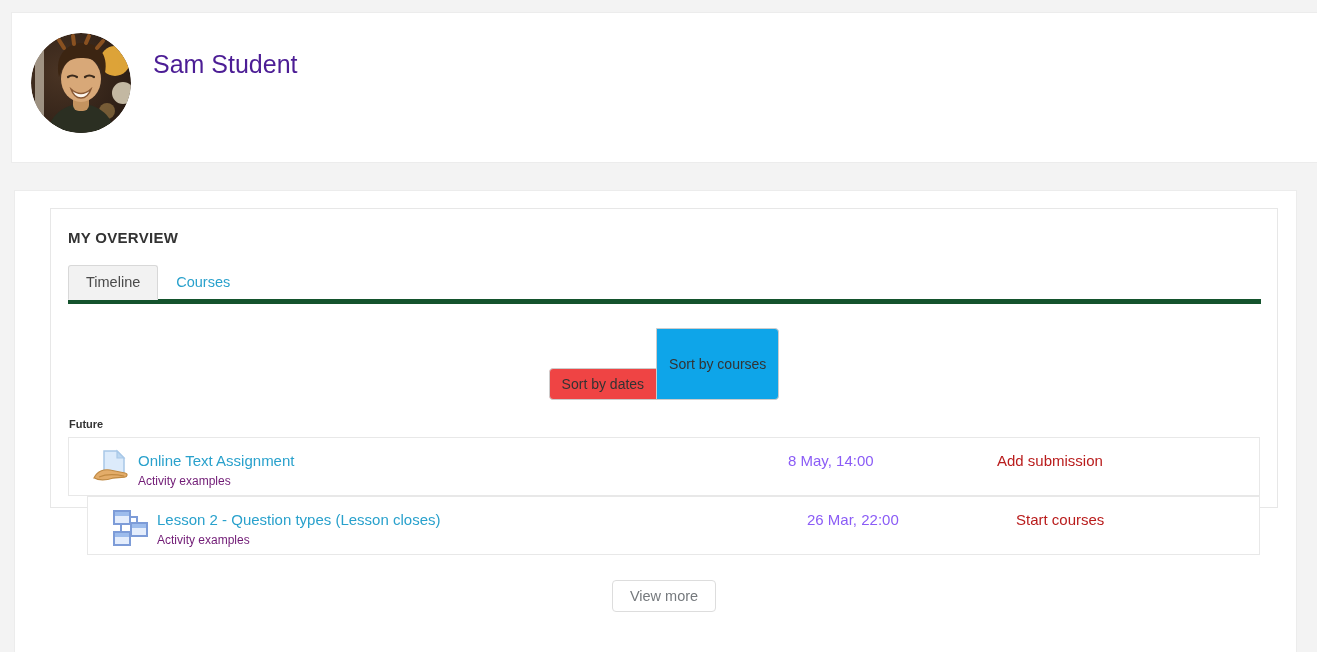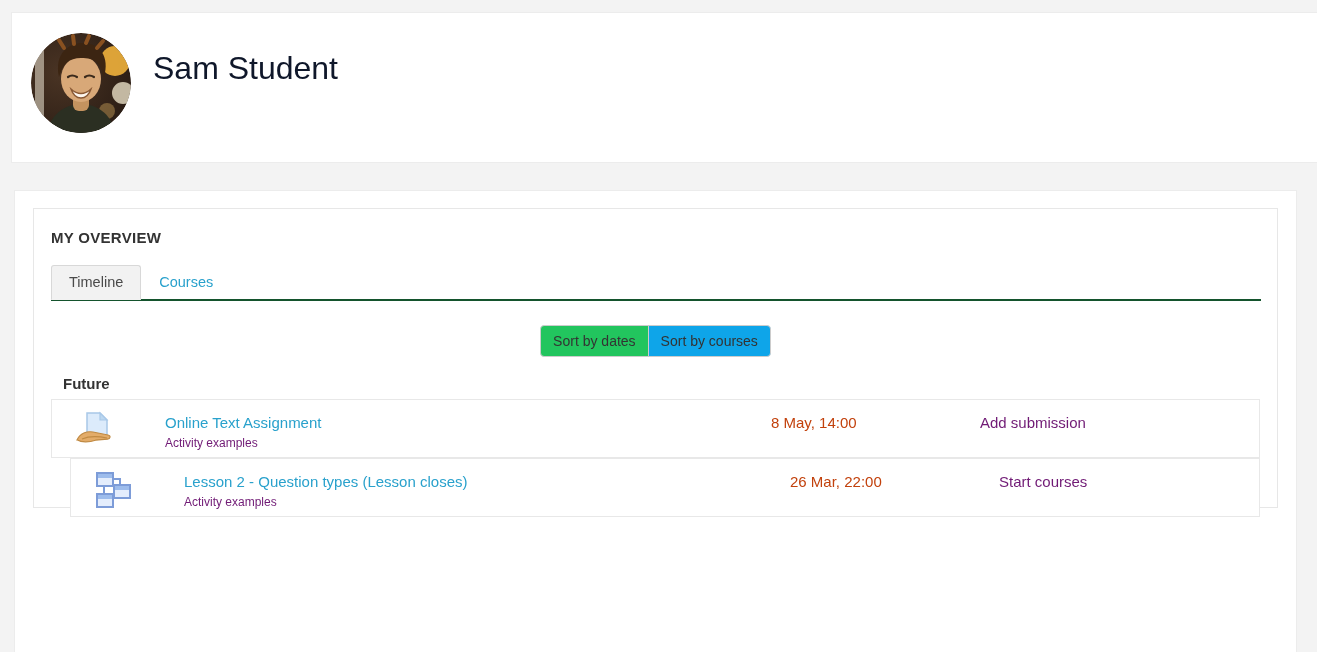--- a/index.html
+++ b/index.html
@@ -22,53 +22,53 @@
     align-items: flex-start;
     padding: 20px 0 0 19px;
   }
   .avatar {
     width: 100px; height: 100px;
     border-radius: 50%;
     overflow: hidden;
     flex: 0 0 auto;
   }
   .user-name {
-    font-size: 32px;
+    font-size: 25px;
     font-weight: 400;
-    color: #0f172a;
+    color: #4c1d95;
     margin: 18px 0 0 22px;
     line-height: 1.1;
   }
 
   
   .main-card {
     position: absolute;
     left: 14px; top: 190px; width: 1283px; bottom: -4px;
     background: #fff;
     border: 1px solid #ececec;
   }
   .overview-panel {
     position: absolute;
-    left: 18px; right: 18px; top: 17px; height: 300px;
+    left: 35px; right: 18px; top: 17px; height: 300px;
     border: 1px solid #e7e7e7;
     background: #fff;
   }
   .overview-title {
     margin: 20px 0 0 17px;
     font-size: 15px;
     font-weight: bold;
     color: #333;
     letter-spacing: .3px;
   }
 
   
   .tabs {
     display: flex;
     margin: 19px 16px 0 17px;
-    border-bottom: 2px solid #14532d;
+    border-bottom: 5px solid #14532d;
   }
   .tab {
     font-size: 14.5px;
     padding: 8px 17px 9px;
     cursor: pointer;
     margin-bottom: -1px;
   }
   .tab.active {
     background: #f2f2f2;
     border: 1px solid #d8d8d8;
@@ -88,76 +88,75 @@
   }
   .sort-btn {
     font-size: 14px;
     color: #333;
     background: #0ea5e9;
     border: 1px solid #ccc;
     padding: 7px 12px;
     cursor: pointer;
     line-height: 1.15;
   }
-  .sort-btn.active { background: #22c55e; }
+  .sort-btn.active { background: #ef4444; margin-top: 40px; }
   .sort-btn:first-child { border-radius: 4px 0 0 4px; }
   .sort-btn:last-child  { border-radius: 0 4px 4px 0; margin-left: -1px; }
 
   .section-heading {
-    margin: 18px 0 7px 12px;
-    font-size: 15px;
+    margin: 18px 0 7px 1px;
+    font-size: 11px;
     font-weight: bold;
     color: #333;
   }
 
   .event-row {
     border: 1px solid #e8e8e8;
     height: 59px;
     display: flex;
     align-items: flex-start;
     padding: 12px 0 0 22px;
     background: #fff;
   }
   .event-row + .event-row { margin-top: 0; margin-left: 19px; }
   .event-main {
     width: 697px;
     flex: 0 0 auto;
     display: flex;
     align-items: center;
-    gap: 44px;
   }
   .event-icon { width: 40px; height: 40px; margin: -2px 7px 0 0; flex: 0 0 auto; }
   .event-texts { padding-top: 1px; }
   .event-title {
     font-size: 15px;
     color: #29a1cc;
     text-decoration: none;
     line-height: 17px;
     display: inline-block;
     cursor: pointer;
   }
   .event-course {
     font-size: 12px;
     color: #701a75;
     margin-top: 4px;
   }
   .event-date {
     width: 209px;
     flex: 0 0 auto;
     font-size: 15px;
-    color: #c2410c;
+    color: #8b5cf6;
     padding-top: 2px;
   }
   .event-action {
     flex: 1;
     font-size: 15px;
     padding-top: 2px;
   }
   .event-action a {
-    color: #701a75;
+    color: #b91c1c;
     text-decoration: none;
     cursor: pointer;
   }
 
   .view-more-wrap { text-align: center; margin-top: 25px; }
   .view-more-btn {
     display: inline-block;
     font-size: 14.5px;
     color: #75797d;
     background: #fff;
@@ -263,16 +262,19 @@
             <a class="event-title">Lesson 2 - Question types (Lesson closes)</a>
             <div class="event-course">Activity examples</div>
           </div>
         </div>
         <div class="event-date">26 Mar, 22:00</div>
         <div class="event-action">
           <a>Start courses</a>
         </div>
       </div>
 
+      <div class="view-more-wrap">
+        <button class="view-more-btn">View more</button>
+      </div>
 
     </div>
   </div>
 </div>
 
 </body></html>

